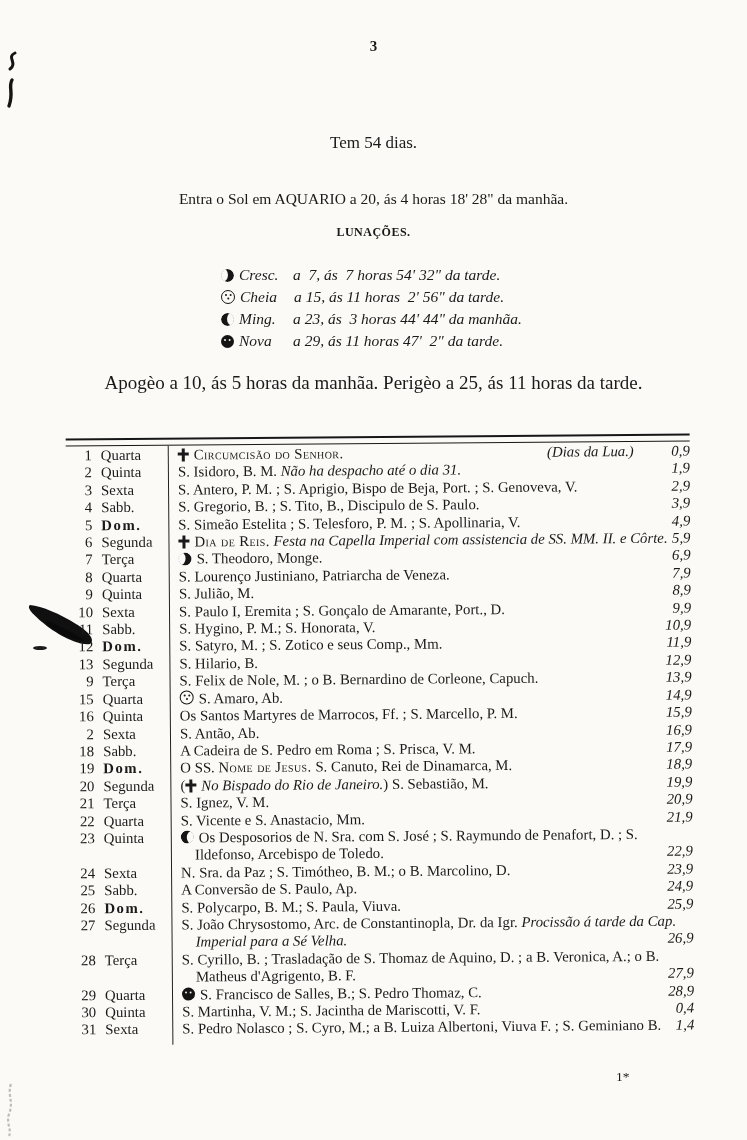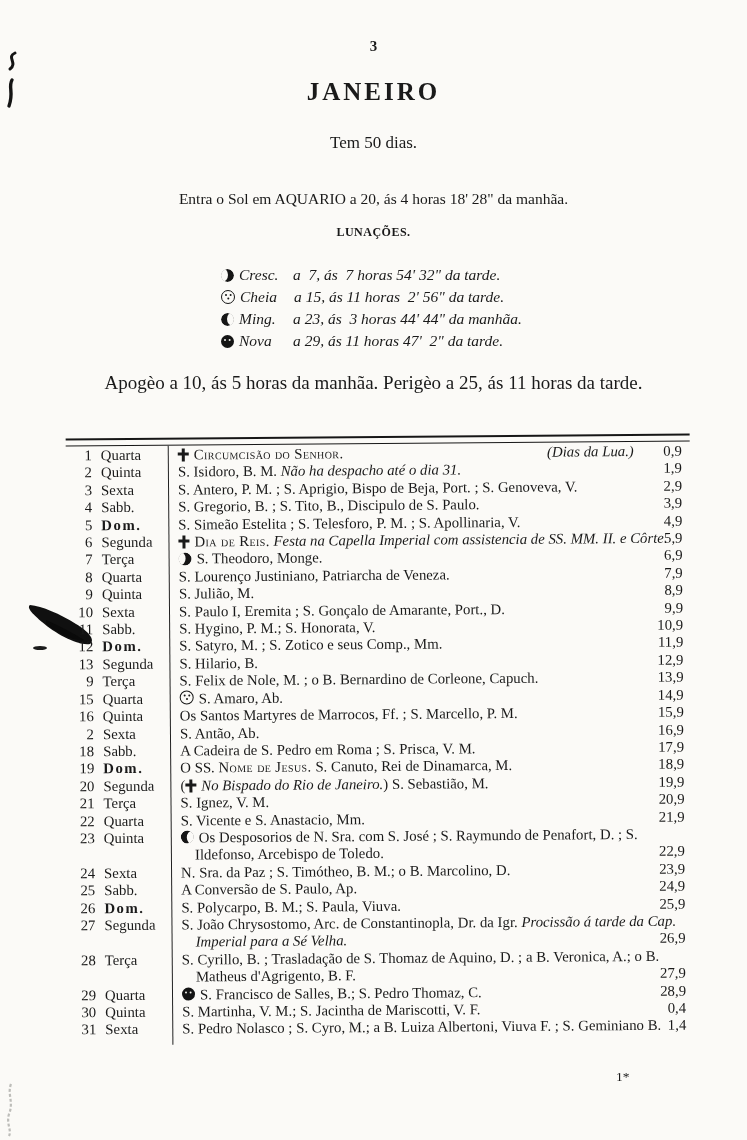--- a/index.html
+++ b/index.html
@@ -23,21 +23,21 @@
              border-top:2.5px solid #161616;padding-top:7px;
              font-size:14.8px;line-height:17.4px;transform:rotate(-0.45deg);}
   .cal-table::before{content:"";position:absolute;left:0;right:0;top:4.5px;height:1.2px;background:#161616;}
   .cal-vrule{position:absolute;left:102px;top:6px;bottom:-6px;width:1.4px;background:#222;}
   .cal-row{position:relative;display:flex;align-items:flex-start;}
   .c-day{flex:none;width:26px;text-align:right;}
   .c-wd{flex:none;width:76px;padding-left:9px;box-sizing:border-box;white-space:nowrap;}
   .c-wd.dom{font-weight:bold;letter-spacing:1.5px;}
   .c-desc{flex:1;padding-left:24px;text-indent:-14px;}
   .c-note{position:absolute;right:56px;bottom:0;font-style:italic;}
-  .c-lua{position:absolute;right:8px;bottom:0;}
+  .c-lua{position:absolute;right:0;bottom:0;font-style:italic;}
   .seg-sc{font-variant:small-caps;letter-spacing:.4px;}
   .seg-it{font-style:italic;}
 
   
   .ic{display:inline-block;position:relative;vertical-align:-1.5px;margin-right:5px;text-indent:0;}
   .ic-cross{width:11px;height:13px;vertical-align:-2px;}
   .ic-cross::before{content:"";position:absolute;left:4.2px;top:0;width:2.6px;height:13px;background:var(--ink);}
   .ic-cross::after{content:"";position:absolute;left:0;top:4.2px;width:11px;height:2.6px;background:var(--ink);}
   .ic-moon-wax,.ic-moon-wan{width:13px;height:13px;overflow:hidden;border-radius:50%;}
   .ic-moon-wax::before,.ic-moon-wan::before{content:"";position:absolute;inset:0;border-radius:50%;background:#161616;}
@@ -65,22 +65,21 @@
   <svg class="artifact" style="left:16px;top:596px;" width="96" height="58" viewBox="0 0 96 58">
     <path d="M14 9 C26 10 44 18 60 28 C72 35 80 44 74 48 C62 50 40 38 26 26 C18 19 10 12 14 9 Z" fill="#101010"></path>
     <path d="M30 24 C44 30 62 40 68 44 C58 46 40 36 30 28 Z" fill="#0a0a0a"></path>
     <ellipse cx="24" cy="52" rx="7" ry="2" fill="#1b1b1b"></ellipse>
   </svg>
   <svg class="artifact" style="left:2px;top:1082px;" width="18" height="56" viewBox="0 0 18 56">
     <path d="M9 2 C5 12 12 20 7 32 C4 42 10 48 7 54" stroke="#8a8a86" stroke-width="2.2" fill="none" opacity="0.55" stroke-dasharray="3 2"></path>
   </svg>
 
   <div class="centered pageno">3</div>
-  <div class="centered title">JANEIRO</div>
-  <div class="centered daysline">Tem 50 dias.</div>
+  <div class="centered daysline">Tem 54 dias.</div>
   <div class="centered sunline">Entra o Sol em AQUARIO a 20, ás 4 horas 18' 28" da manhãa.</div>
   <div class="centered luntitle">LUNAÇÕES.</div>
 
   <div class="lunations">
       <div class="lun-row">
         <span class="ic ic-moon-wax"></span>
         <span class="lun-name">Cresc.</span>
         <span class="lun-detail">a  7, ás  7 horas 54' 32" da tarde.</span>
       </div>
       <div class="lun-row">

